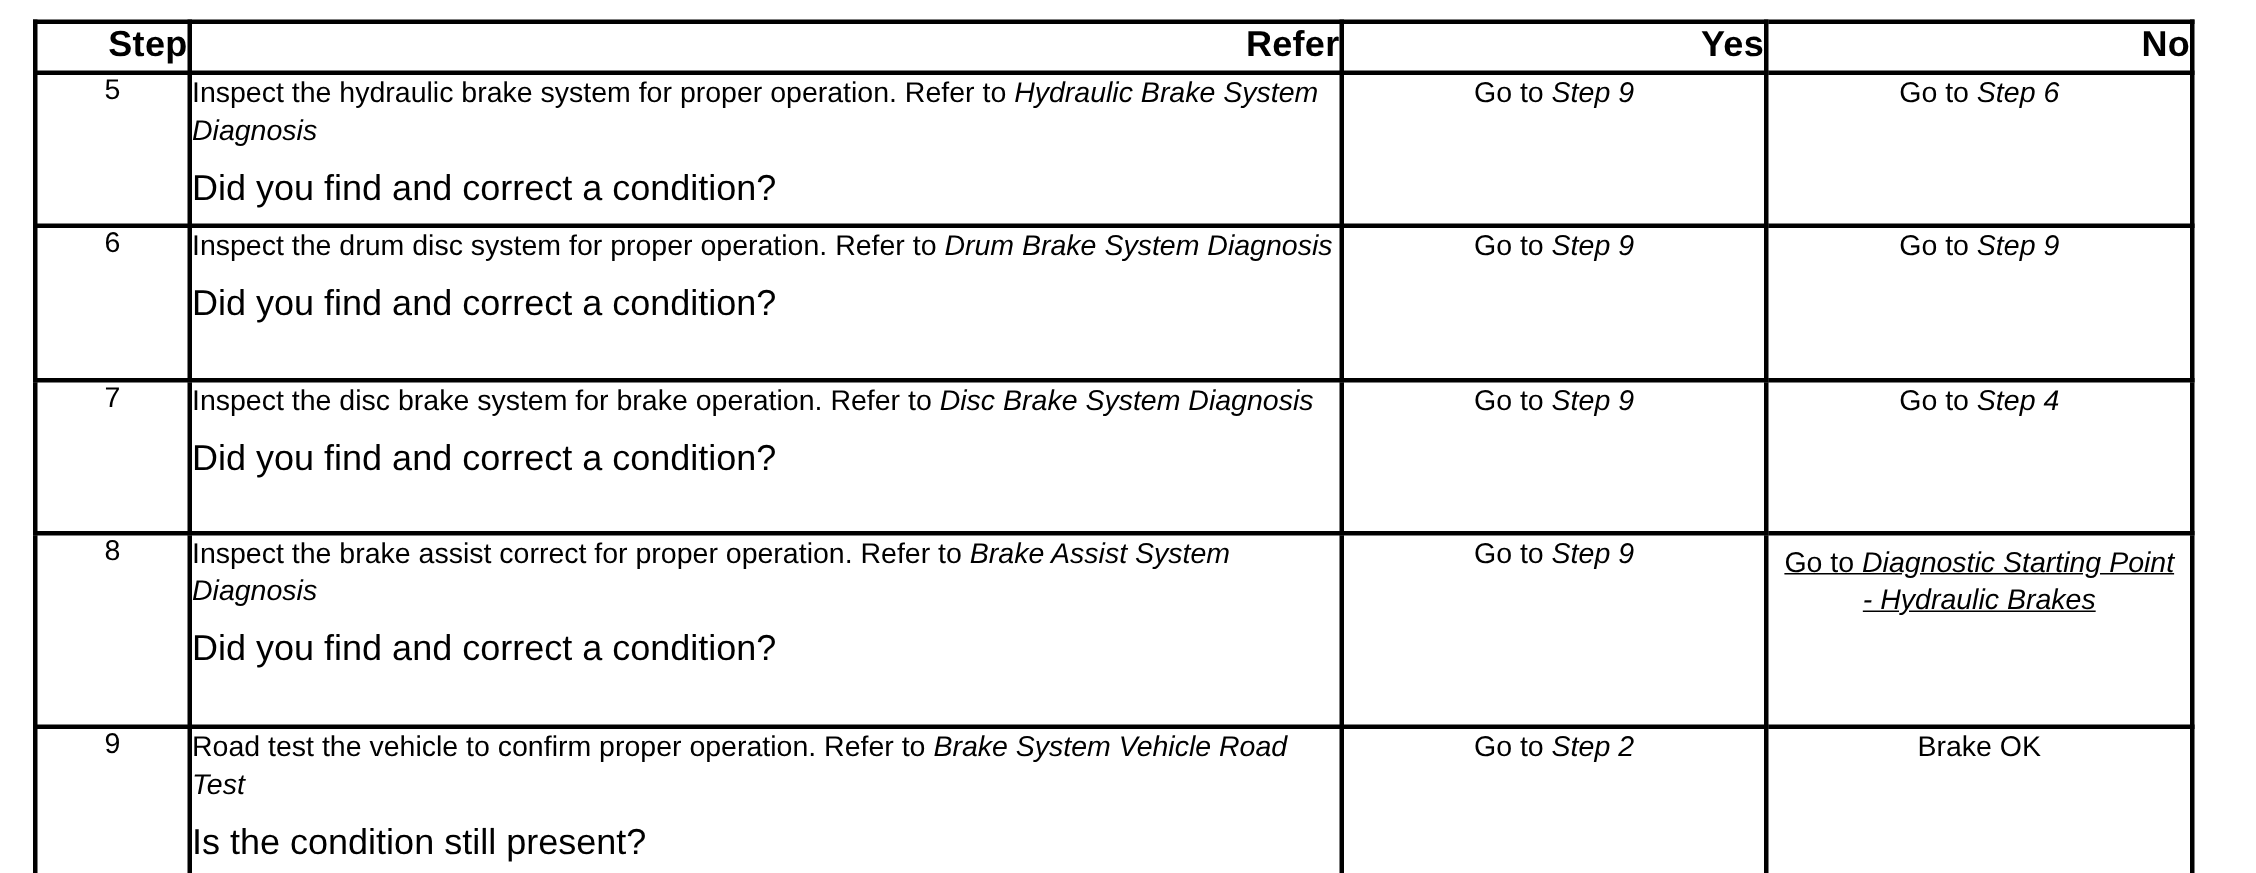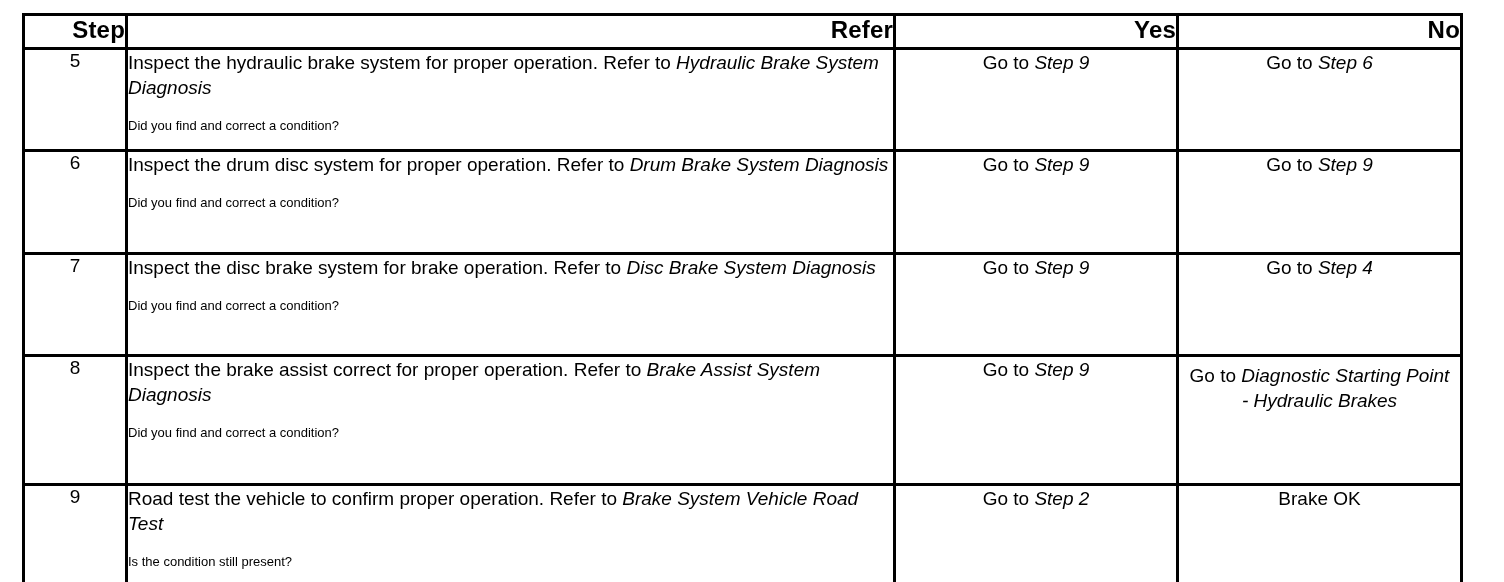--- a/index.html
+++ b/index.html
@@ -64,37 +64,38 @@
   td.action {
     vertical-align: top;
     padding: 6px 10px 4px 11px;
   }
   .act-main {
     font-size: 19px;
     line-height: 25px;
     margin: 0;
   }
   .act-q {
-    font-size: 13px;
+    font-size: 24px;
     line-height: 25px;
     margin: 13px 0 0 0;
   }
   .ital { font-style: italic; }
 
   
   td.answer {
     text-align: center;
     vertical-align: bottom;
     font-size: 19px;
     padding: 0 6px 6px 6px;
     line-height: 25px;
   }
   td.answer.top {
     vertical-align: top;
     padding: 6px 6px 0 6px;
+    text-decoration: underline;
   }
 
   
   tr.r5 td { height: 99px; }
   tr.r6 td { height: 100px; }
   tr.r7 td { height: 99px; }
   tr.r8 td { height: 120px; }
   tr.r9 td { height: 97px; }
 
   .multiline { line-height: 25px; }

